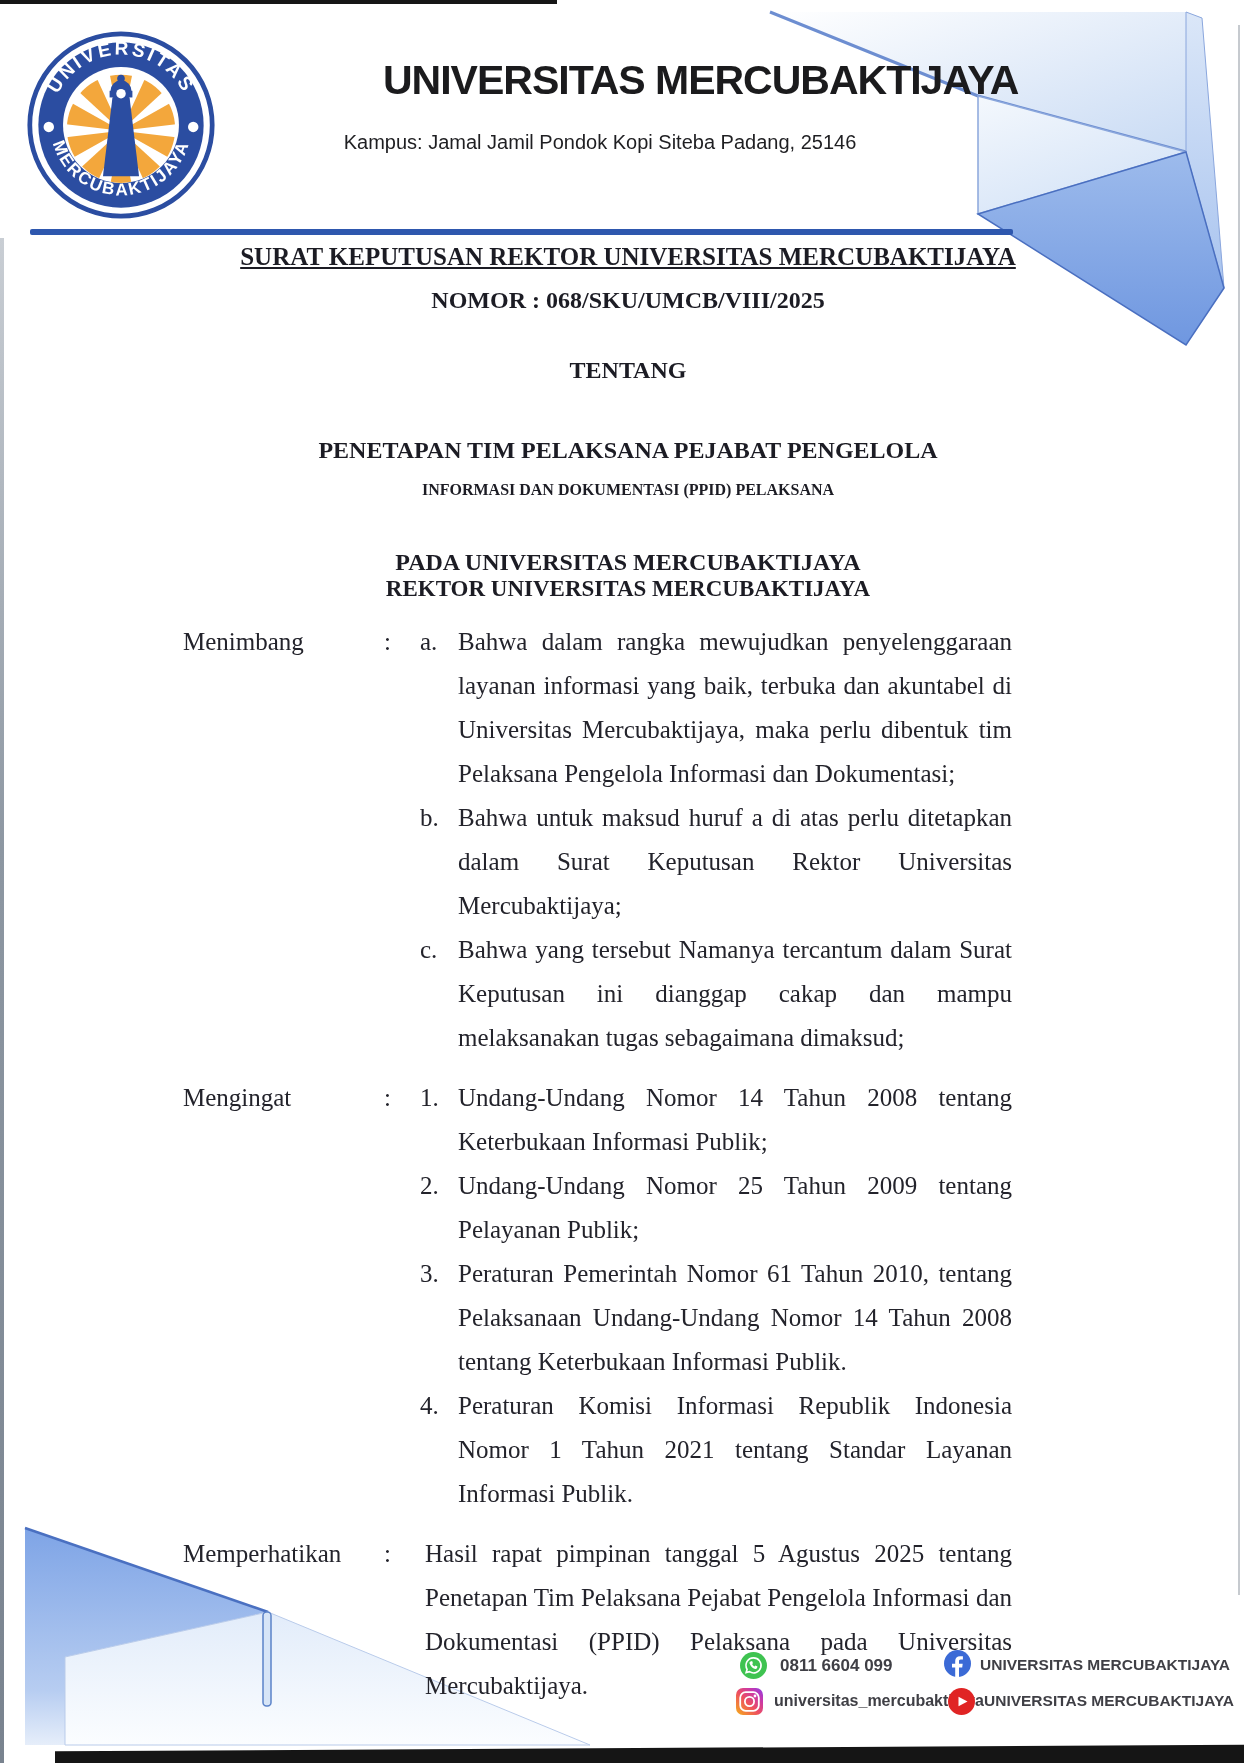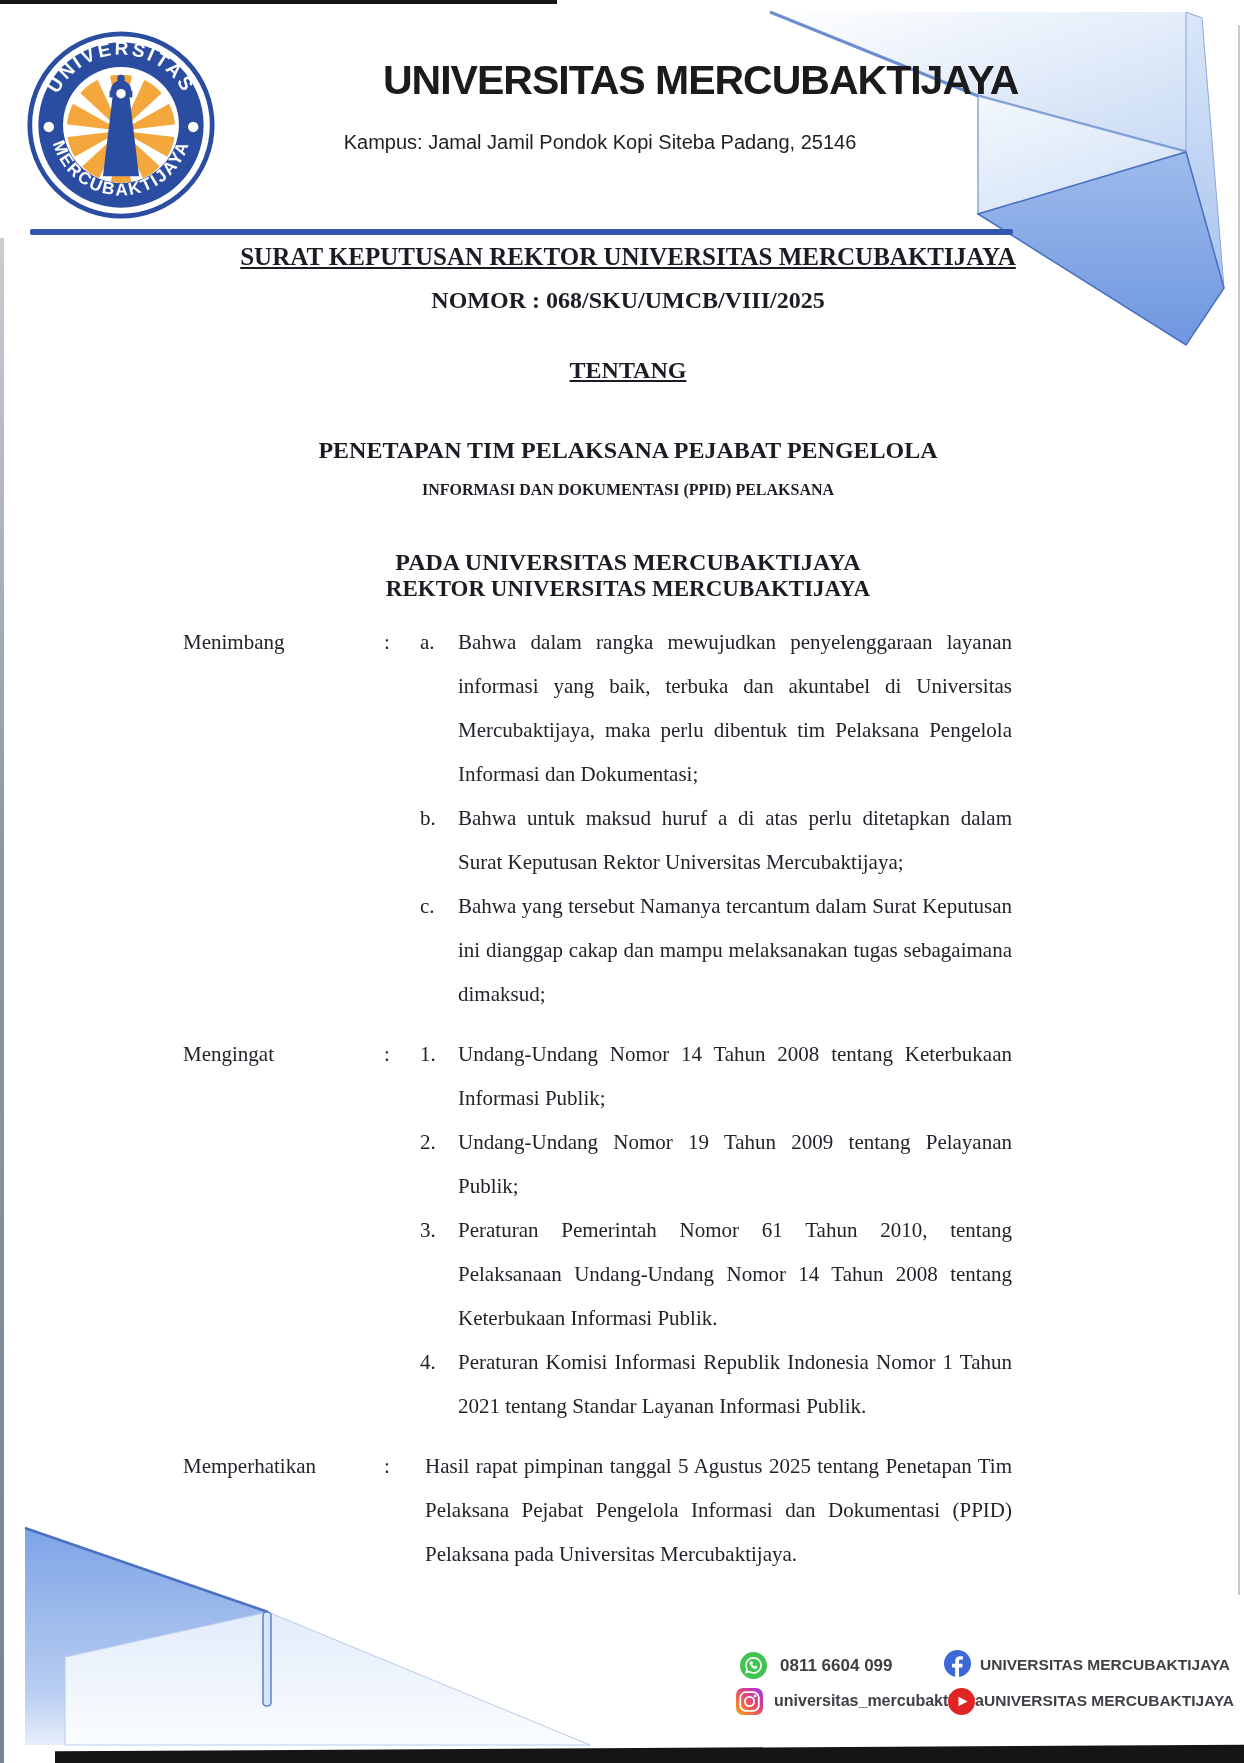--- a/index.html
+++ b/index.html
@@ -29,27 +29,27 @@
     position:absolute;left:205px;top:130px;width:790px;text-align:center;
     font-family:"Liberation Sans", sans-serif;font-size:20px;color:#1f1f22;line-height:25px;
   }
   .addr-block .lnk{color:#5b9fd8;text-decoration:underline;}
   .rule{position:absolute;left:30px;top:229px;width:983px;height:6px;background:#2e57ae;border-radius:2px;}
   
   .headings{position:absolute;left:128px;top:0;width:1000px;text-align:center;color:#1c1c24;}
   .h-line{position:absolute;left:0;width:1000px;font-weight:bold;}
   .h-surat{top:243px;font-size:25px;text-decoration:underline;}
   .h-nomor{top:287px;font-size:24px;}
-  .h-tentang{top:357px;font-size:24px;text-decoration:underline;}
+  .h-tentang{top:357px;font-size:24px;}
   .h-subj1{top:437px;font-size:24px;}
   .h-subj2{top:481px;font-size:16px;}
   .h-subj3{top:549px;font-size:24px;}
   .h-rektor{top:576px;font-size:23px;}
   
-  .doc-body{position:absolute;left:0;top:620px;width:1112px;font-size:21px;line-height:44px;}
+  .doc-body{position:absolute;left:0;top:620px;width:1112px;font-size:25px;line-height:44px;}
   .clause{position:relative;}
   .clause + .clause{margin-top:16px;}
   .clause-label{position:absolute;left:183px;top:0;}
   .clause-colon{position:absolute;left:384px;top:0;}
   .clause-items{margin-left:420px;width:592px;}
   .clause-item{display:flex;}
   .item-marker{width:38px;flex:0 0 38px;}
   .item-text{flex:1;text-align:justify;}
   .clause-text{margin-left:425px;width:587px;text-align:justify;}
   
@@ -202,21 +202,21 @@
     <div class="clause">
       <span class="clause-label">Mengingat</span>
       <span class="clause-colon">:</span>
       <div class="clause-items">
         <div class="clause-item">
           <span class="item-marker">1.</span>
           <span class="item-text">Undang-Undang Nomor 14 Tahun 2008 tentang Keterbukaan Informasi Publik;</span>
         </div>
         <div class="clause-item">
           <span class="item-marker">2.</span>
-          <span class="item-text">Undang-Undang Nomor 19 Tahun 2009 tentang Pelayanan Publik;</span>
+          <span class="item-text">Undang-Undang Nomor 25 Tahun 2009 tentang Pelayanan Publik;</span>
         </div>
         <div class="clause-item">
           <span class="item-marker">3.</span>
           <span class="item-text">Peraturan Pemerintah Nomor 61 Tahun 2010, tentang Pelaksanaan Undang-Undang Nomor 14 Tahun 2008 tentang Keterbukaan Informasi Publik.</span>
         </div>
         <div class="clause-item">
           <span class="item-marker">4.</span>
           <span class="item-text">Peraturan Komisi Informasi Republik Indonesia Nomor 1 Tahun 2021 tentang Standar Layanan Informasi Publik.</span>
         </div>
       </div>

